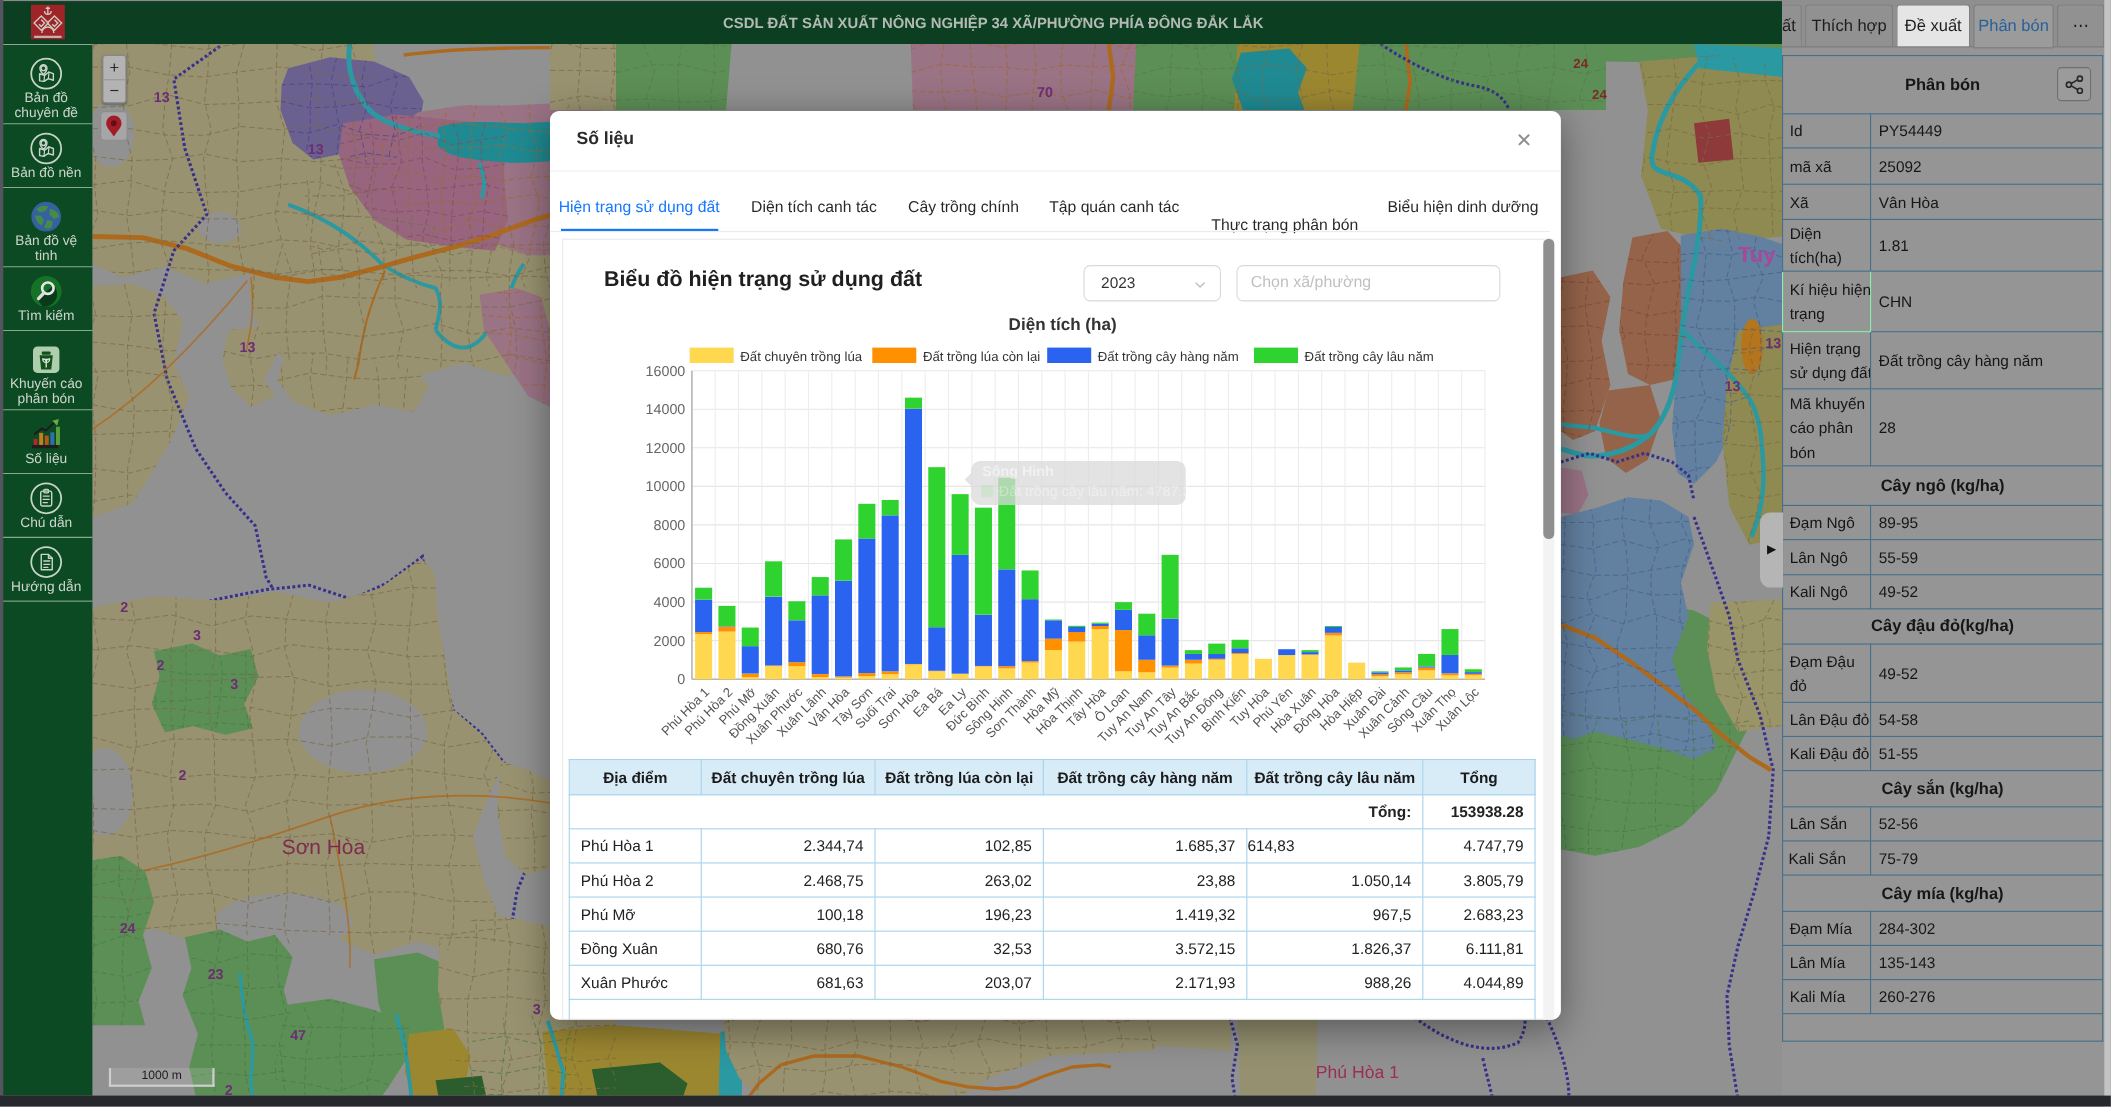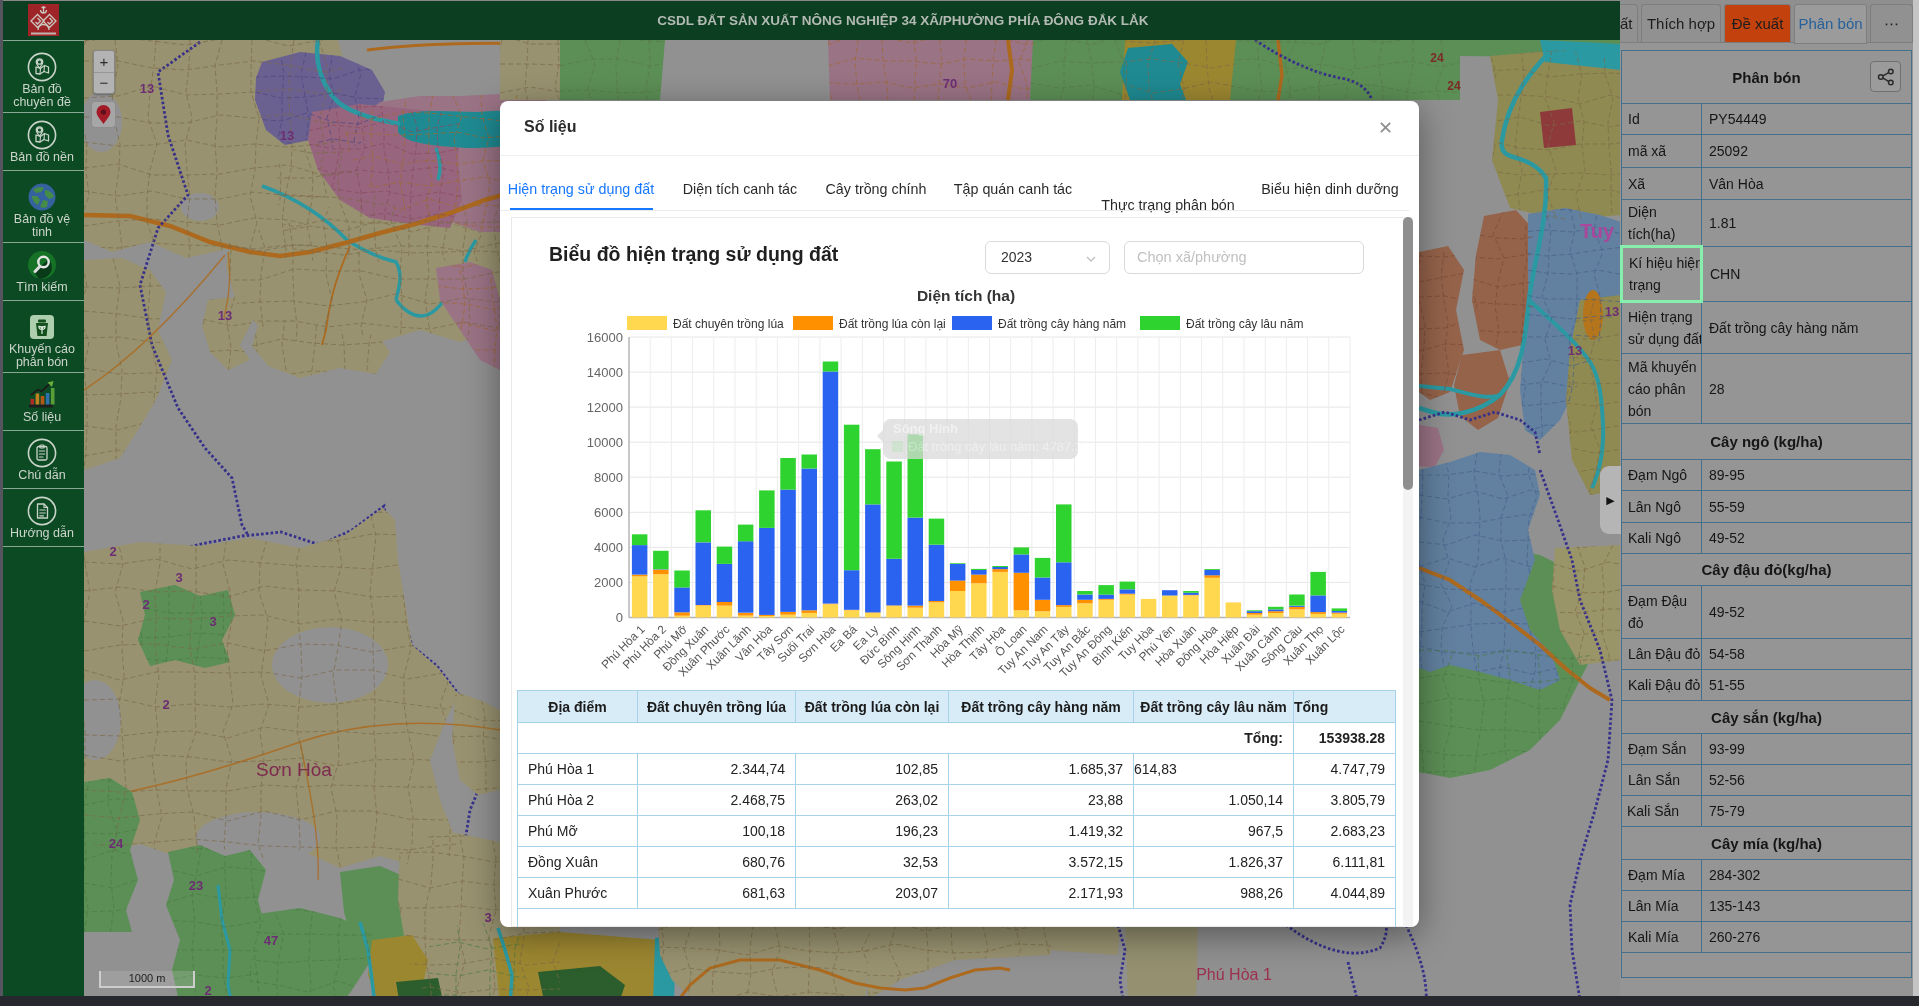--- a/index.html
+++ b/index.html
@@ -802,21 +802,21 @@
   </div>
 <div style="position:absolute;left:91px;top:101px;width:25px;height:27px;background:#a6a6a6;border:1px solid #8d8d8d;border-radius:4px"><svg width="17" height="21" viewBox="0 0 17 21" style="margin:2px 3px">
       <path d="M8.5,20 C5,15 1.5,11.5 1.5,8 a7,7 0 1 1 14,0 C15.5,11.5 12,15 8.5,20 Z" fill="#a31b28"></path>
       <circle cx="8.5" cy="8" r="2.6" fill="#5e1018"></circle>
     </svg></div>
 <div style="position:absolute;left:99px;top:971px;width:96px;height:17px;border:2px solid #cdcdcd;border-top:none;background:rgba(220,220,220,.18);color:#1c1c1c;font-size:11px;text-align:center;line-height:14px">1000 m</div>
 <div style="position:absolute;left:1620px;top:0;width:293px;height:996px;background:#959595"></div>
 <div style="position:absolute;left:1620px;top:0;width:293px;height:43px;background:#8f8f8f;border-bottom:1px solid #7c7c7c"></div>
 <div style="position:absolute;left:1620px;top:4px;width:18px;height:39px;background:#919191;border:1px solid #7e7e7e;border-left:none;border-radius:0 3px 0 0;color:#1d1d1d;font-size:15px;line-height:38px;overflow:hidden">ất</div>
 <div style="position:absolute;left:1641px;top:4px;width:80px;height:39px;background:#919191;border:1px solid #7e7e7e;border-bottom:1px solid #7c7c7c;border-radius:3px 3px 0 0;color:#1d1d1d;font-size:15px;text-align:center;line-height:38px;overflow:hidden">Thích hợp</div>
-<div style="position:absolute;left:1724px;top:4px;width:67px;height:39px;background:#c2410c;border:1px solid #7e7e7e;border-bottom:1px solid #7c7c7c;border-radius:3px 3px 0 0;color:#1d1d1d;font-size:15px;text-align:center;line-height:38px;overflow:hidden">Đề xuất</div>
+<div style="position:absolute;left:1724px;top:4px;width:67px;height:39px;background:#e5e5e5;border:1px solid #7e7e7e;border-bottom:1px solid #7c7c7c;border-radius:3px 3px 0 0;color:#1d1d1d;font-size:15px;text-align:center;line-height:38px;overflow:hidden">Đề xuất</div>
 <div style="position:absolute;left:1794px;top:4px;width:73px;height:40px;background:#9b9b9b;border:1px solid #7e7e7e;border-radius:3px 3px 0 0;color:#27619b;font-size:15px;text-align:center;line-height:38px;overflow:hidden">Phân bón</div>
 <div style="position:absolute;left:1870px;top:4px;width:43px;height:39px;background:#919191;border:1px solid #7e7e7e;border-bottom:1px solid #7c7c7c;border-radius:3px 3px 0 0;color:#1d1d1d;font-size:15px;text-align:center;line-height:38px;overflow:hidden">⋯</div>
 <table style="position:absolute;left:1620px;top:50px;width:292px;border-collapse:collapse;table-layout:fixed;font-size:14px;color:#161616;font-family:'Liberation Sans',sans-serif;white-space:nowrap">
     <colgroup>
       <col style="width:80px">
       <col>
     </colgroup>
     <tbody>
       <tr>
         <td colspan="2" style="height:53px;border:1px solid #45708c;text-align:center;font-weight:bold;font-size:15px;position:relative">Phân bón</td>
@@ -831,21 +831,21 @@
       </tr>
       <tr>
         <td style="height:32px;border:1px solid #45708c;padding-left:6px;line-height:22px;overflow:hidden">Xã</td>
         <td style="border:1px solid #45708c;padding-left:7px;line-height:22px">Vân Hòa</td>
       </tr>
       <tr>
         <td style="height:47px;border:1px solid #45708c;padding-left:6px;line-height:22px;overflow:hidden">Diện<br>tích(ha)</td>
         <td style="border:1px solid #45708c;padding-left:7px;line-height:22px">1.81</td>
       </tr>
       <tr>
-        <td style="height:55px;border:3px solid #86efac;padding-left:6px;line-height:22px;overflow:hidden">Kí hiệu hiện<br>trạng</td>
+        <td style="height:55px;border:1px solid #86efac;padding-left:6px;line-height:22px;overflow:hidden">Kí hiệu hiện<br>trạng</td>
         <td style="border:1px solid #45708c;padding-left:7px;line-height:22px">CHN</td>
       </tr>
       <tr>
         <td style="height:52px;border:1px solid #45708c;padding-left:6px;line-height:22px;overflow:hidden">Hiện trạng<br>sử dụng đất</td>
         <td style="border:1px solid #45708c;padding-left:7px;line-height:22px">Đất trồng cây hàng năm</td>
       </tr>
       <tr>
         <td style="height:70px;border:1px solid #45708c;padding-left:6px;line-height:22px;overflow:hidden">Mã khuyến<br>cáo phân<br>bón</td>
         <td style="border:1px solid #45708c;padding-left:7px;line-height:22px">28</td>
       </tr>
@@ -874,24 +874,20 @@
       <tr>
         <td style="height:31px;border:1px solid #45708c;padding-left:6px;line-height:22px;overflow:hidden">Lân Đậu đỏ</td>
         <td style="border:1px solid #45708c;padding-left:7px;line-height:22px">54-58</td>
       </tr>
       <tr>
         <td style="height:31px;border:1px solid #45708c;padding-left:6px;line-height:22px;overflow:hidden">Kali Đậu đỏ</td>
         <td style="border:1px solid #45708c;padding-left:7px;line-height:22px">51-55</td>
       </tr>
       <tr>
         <td colspan="2" style="height:33px;border:1px solid #45708c;text-align:center;font-weight:bold;font-size:15px">Cây sắn (kg/ha)</td>
-      </tr>
-      <tr>
-        <td style="height:31px;border:1px solid #45708c;padding-left:6px;line-height:22px;overflow:hidden">Đạm Sắn</td>
-        <td style="border:1px solid #45708c;padding-left:7px;line-height:22px">93-99</td>
       </tr>
       <tr>
         <td style="height:31px;border:1px solid #45708c;padding-left:6px;line-height:22px;overflow:hidden">Lân Sắn</td>
         <td style="border:1px solid #45708c;padding-left:7px;line-height:22px">52-56</td>
       </tr>
       <tr>
         <td style="height:31px;border:1px solid #45708c;padding-left:5px;line-height:22px;overflow:hidden">Kali Sắn</td>
         <td style="border:1px solid #45708c;padding-left:7px;line-height:22px">75-79</td>
       </tr>
       <tr>
@@ -1189,21 +1185,21 @@
         <col style="width:160px">
         <col style="width:102px">
       </colgroup>
       <tbody>
         <tr>
           <td style="height:32px;border:1px solid #a6d3ea;background:#d8ecf8;font-weight:bold;text-align:center;font-size:14px;color:#1b1b1b">Địa điểm</td>
           <td style="height:32px;border:1px solid #a6d3ea;background:#d8ecf8;font-weight:bold;text-align:center;font-size:14px;color:#1b1b1b">Đất chuyên trồng lúa</td>
           <td style="height:32px;border:1px solid #a6d3ea;background:#d8ecf8;font-weight:bold;text-align:center;font-size:14px;color:#1b1b1b">Đất trồng lúa còn lại</td>
           <td style="height:32px;border:1px solid #a6d3ea;background:#d8ecf8;font-weight:bold;text-align:center;font-size:14px;color:#1b1b1b">Đất trồng cây hàng năm</td>
           <td style="height:32px;border:1px solid #a6d3ea;background:#d8ecf8;font-weight:bold;text-align:center;font-size:14px;color:#1b1b1b">Đất trồng cây lâu năm</td>
-          <td style="height:32px;border:1px solid #a6d3ea;background:#d8ecf8;font-weight:bold;text-align:left;font-size:14px;color:#1b1b1b">Tổng</td>
+          <td style="height:32px;border:1px solid #a6d3ea;background:#d8ecf8;font-weight:bold;text-align:center;font-size:14px;color:#1b1b1b">Tổng</td>
         </tr>
         <tr>
           <td colspan="5" style="height:31px;border:1px solid #a6d3ea;text-align:right;padding-right:10px;font-weight:bold">Tổng:</td>
           <td style="border:1px solid #a6d3ea;text-align:right;padding-right:10px;font-weight:bold">153938.28</td>
         </tr>
         <tr>
           <td style="height:31px;border:1px solid #a6d3ea;padding-left:10px">Phú Hòa 1</td>
           <td style="border:1px solid #a6d3ea;text-align:right;padding-right:10px">2.344,74</td>
           <td style="border:1px solid #a6d3ea;text-align:right;padding-right:10px">102,85</td>
           <td style="border:1px solid #a6d3ea;text-align:right;padding-right:10px">1.685,37</td>

